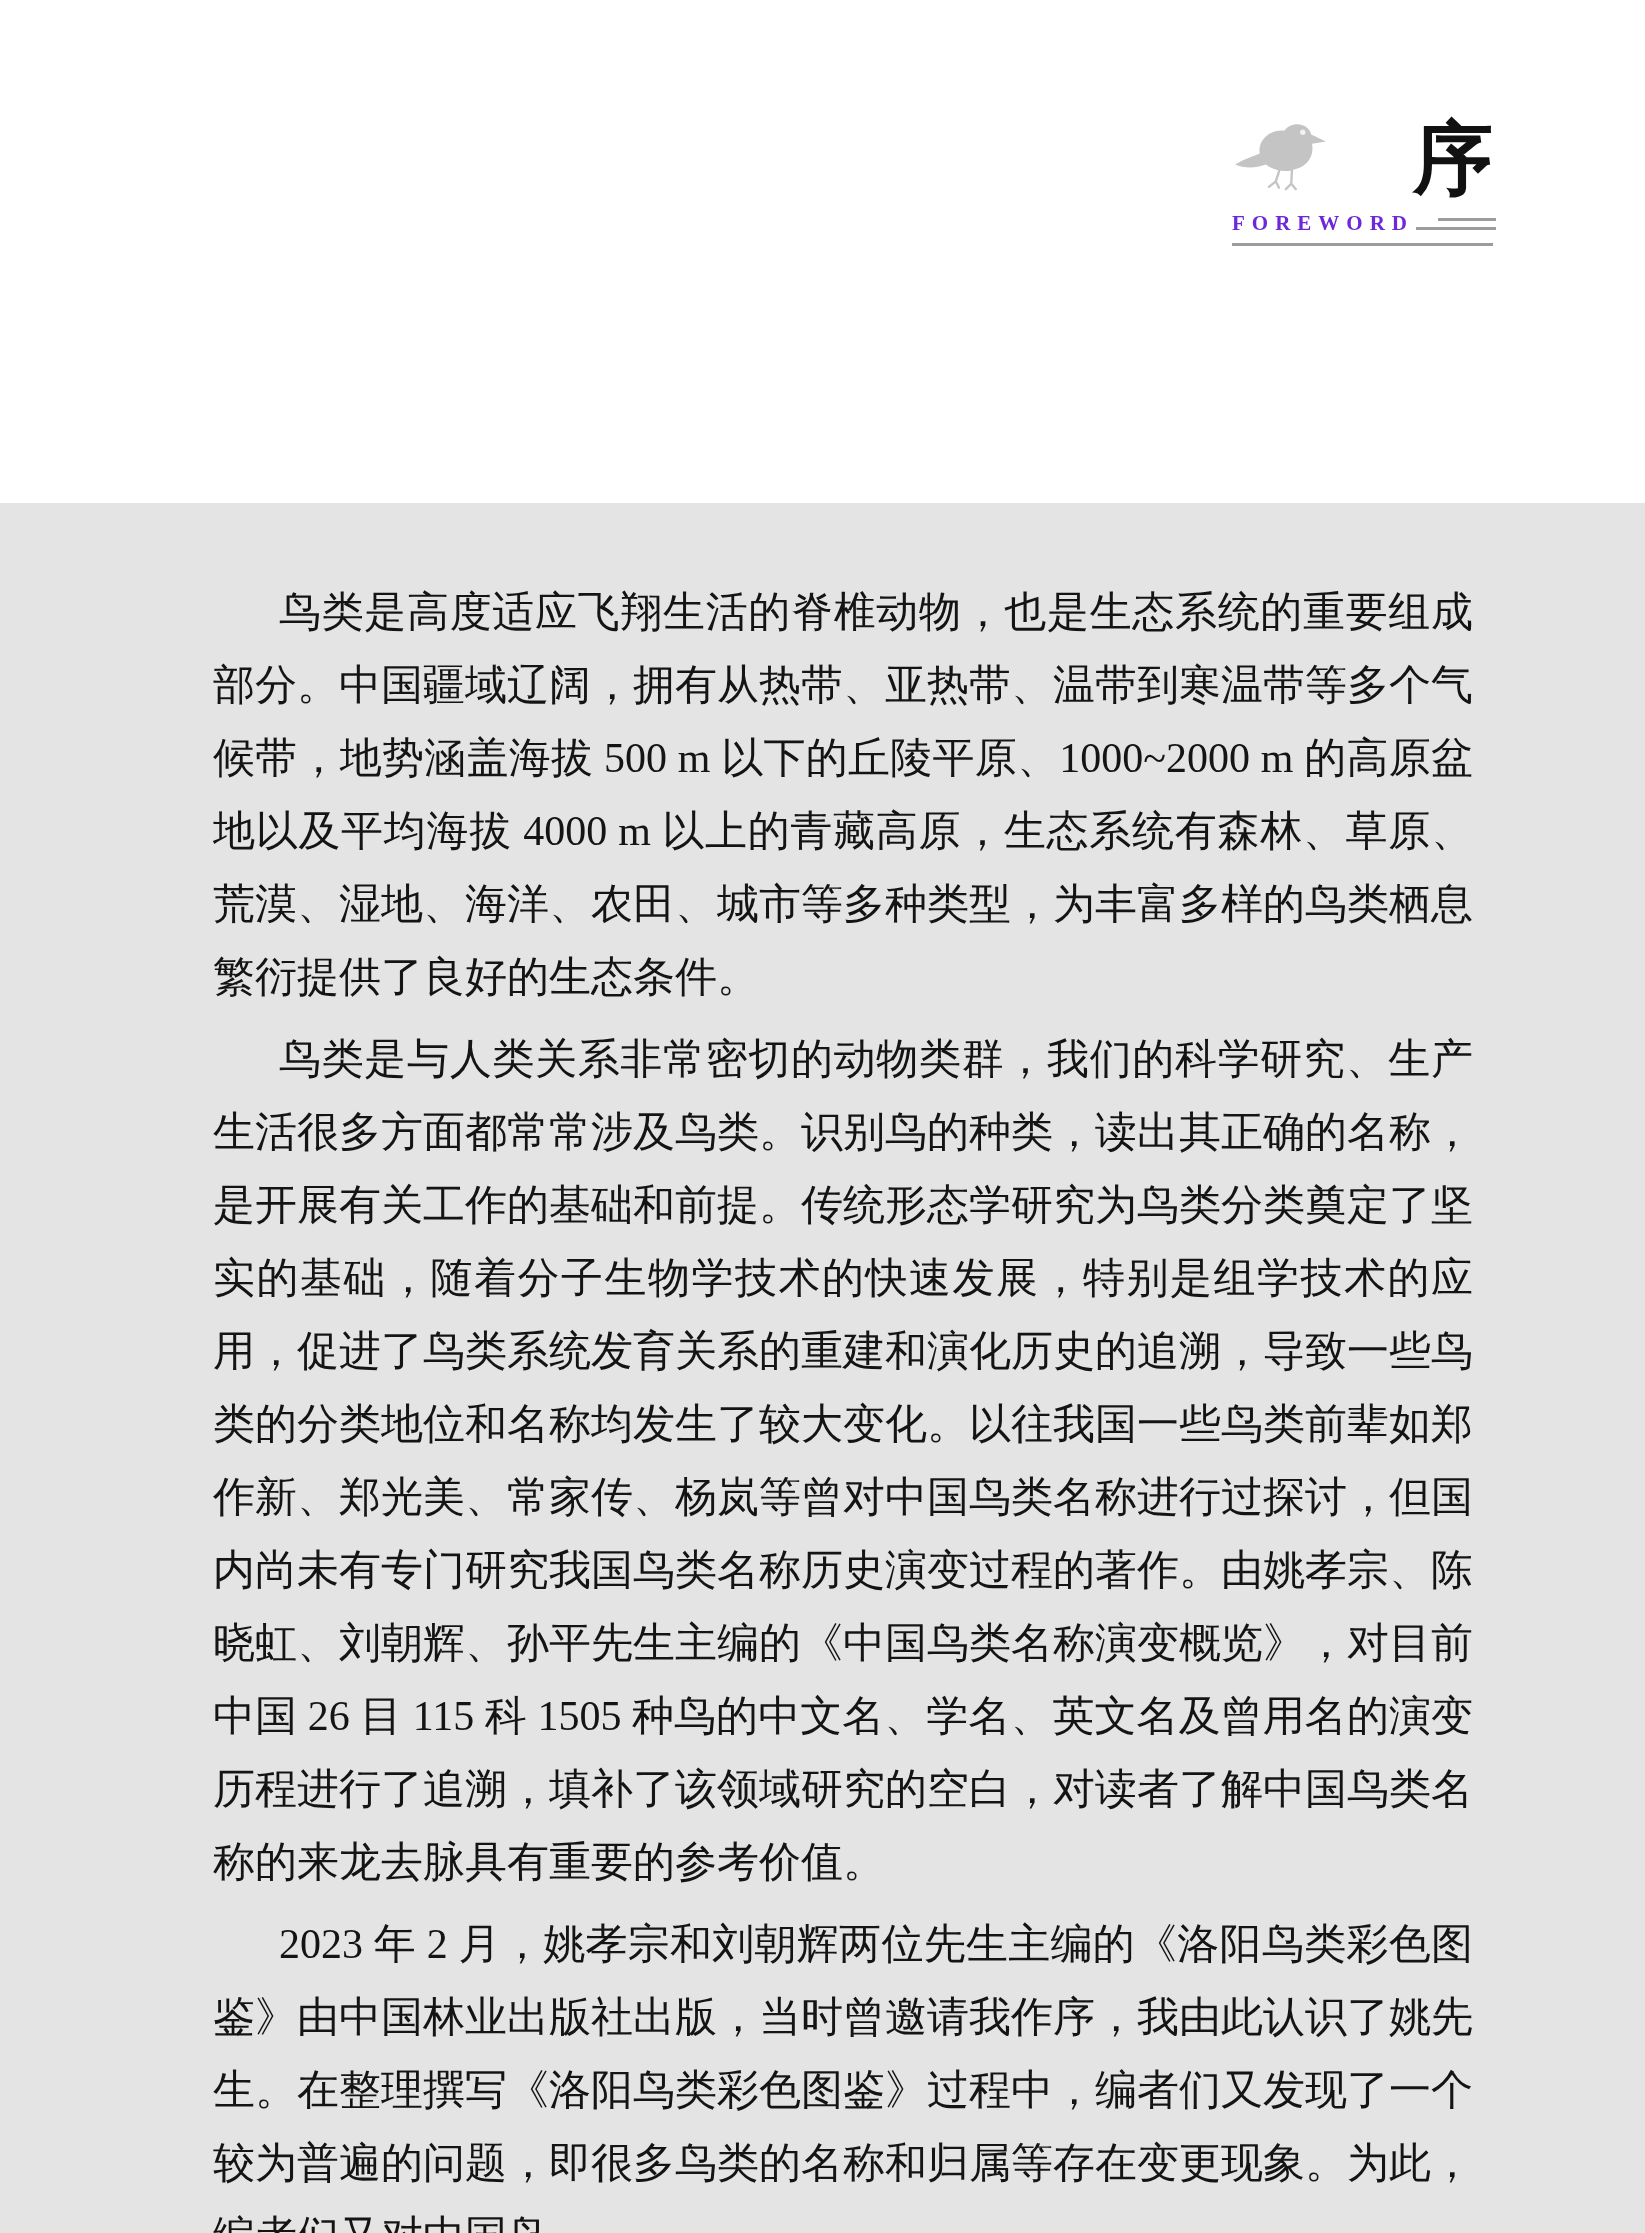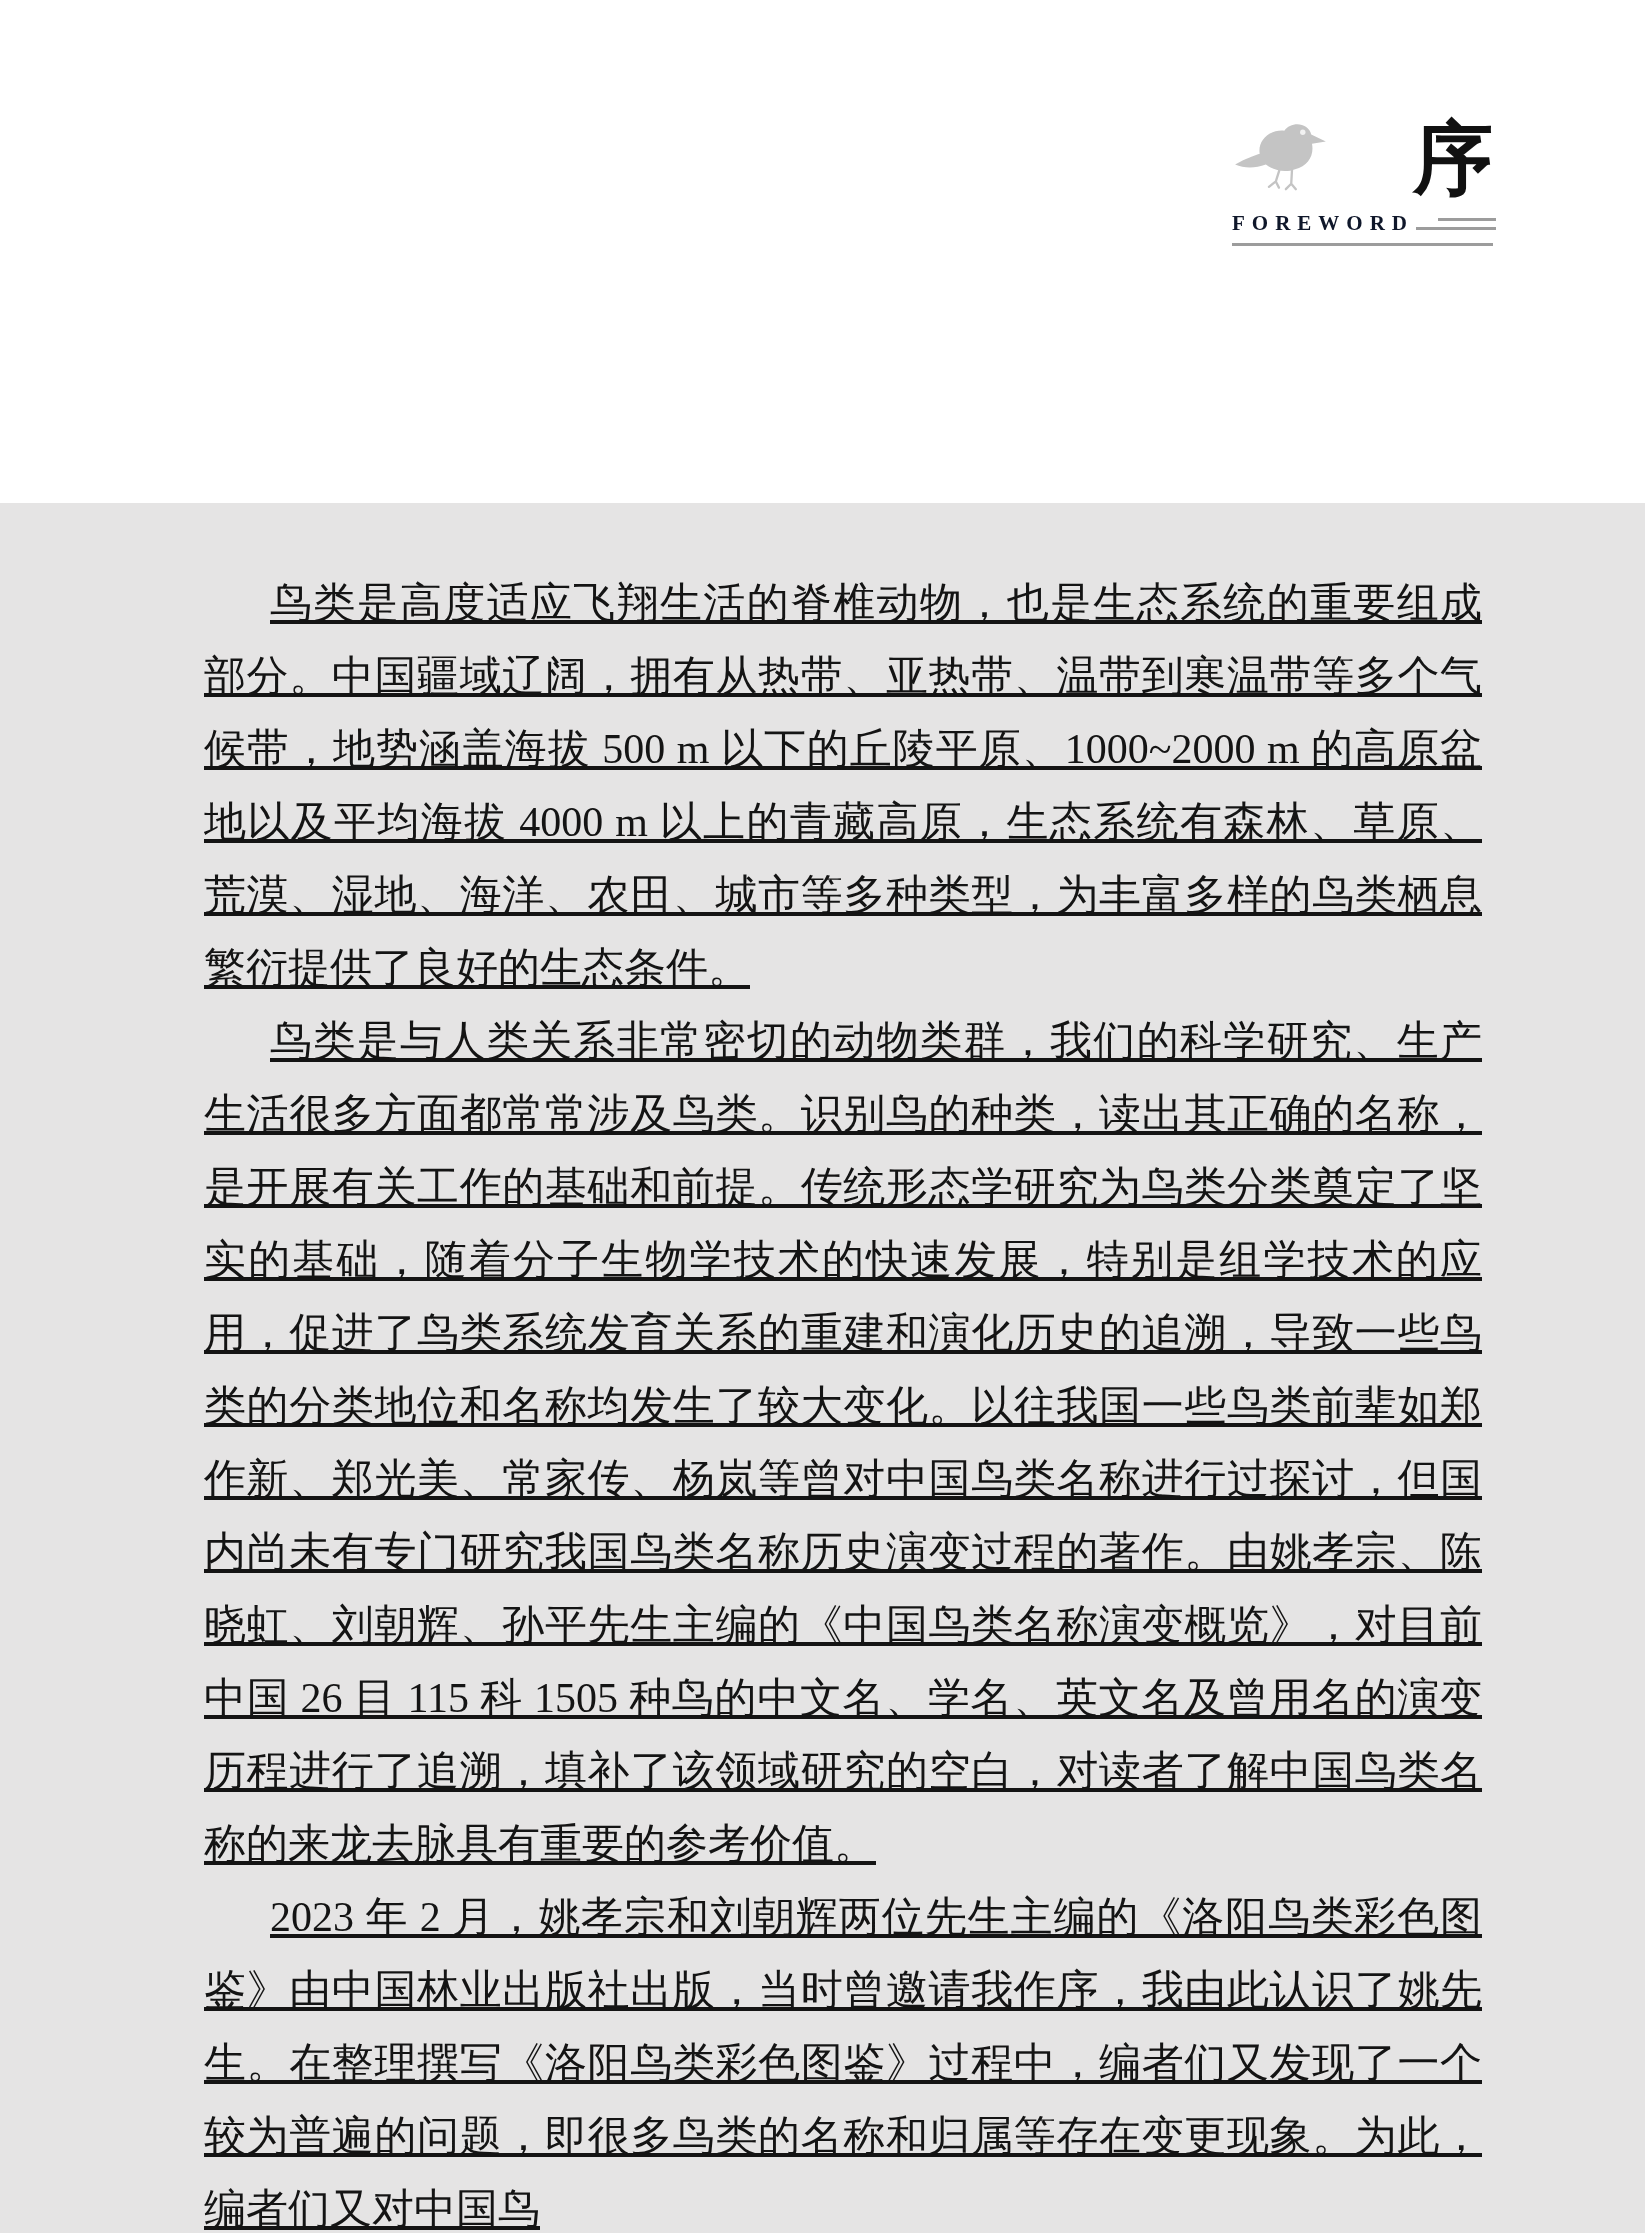--- a/index.html
+++ b/index.html
@@ -34,21 +34,21 @@
   }
   .foreword-row {
     display:flex;
     align-items:center;
     margin-top:10px;
   }
   .foreword-label {
     font-size:21px;
     font-weight:700;
     letter-spacing:7px;
-    color:#0f172a;
+    color:#6d28d9;
     white-space:nowrap;
   }
   .eq-lines {
     flex:1;
     display:flex;
     flex-direction:column;
     align-items:flex-end;
     gap:6px;
     margin-left:2px;
   }
@@ -62,27 +62,26 @@
 
   
   .content {
     position:absolute;
     top:503px; left:0; right:0; bottom:0;
     background:#e5e4e4;
     box-sizing:border-box;
     padding:64px 164px 0 204px;
   }
   .content p {
-    margin:0;
+    margin:9px;
     font-size:42px;
     line-height:73px;
     color:#141414;
     text-align:justify;
     text-indent:66px;
-    text-decoration:underline;
   }
 </style>
 </head>
 <body>
 
 <div class="page">
 
   <div class="header">
     <div class="header-top">
       <div class="bird-wrap">

